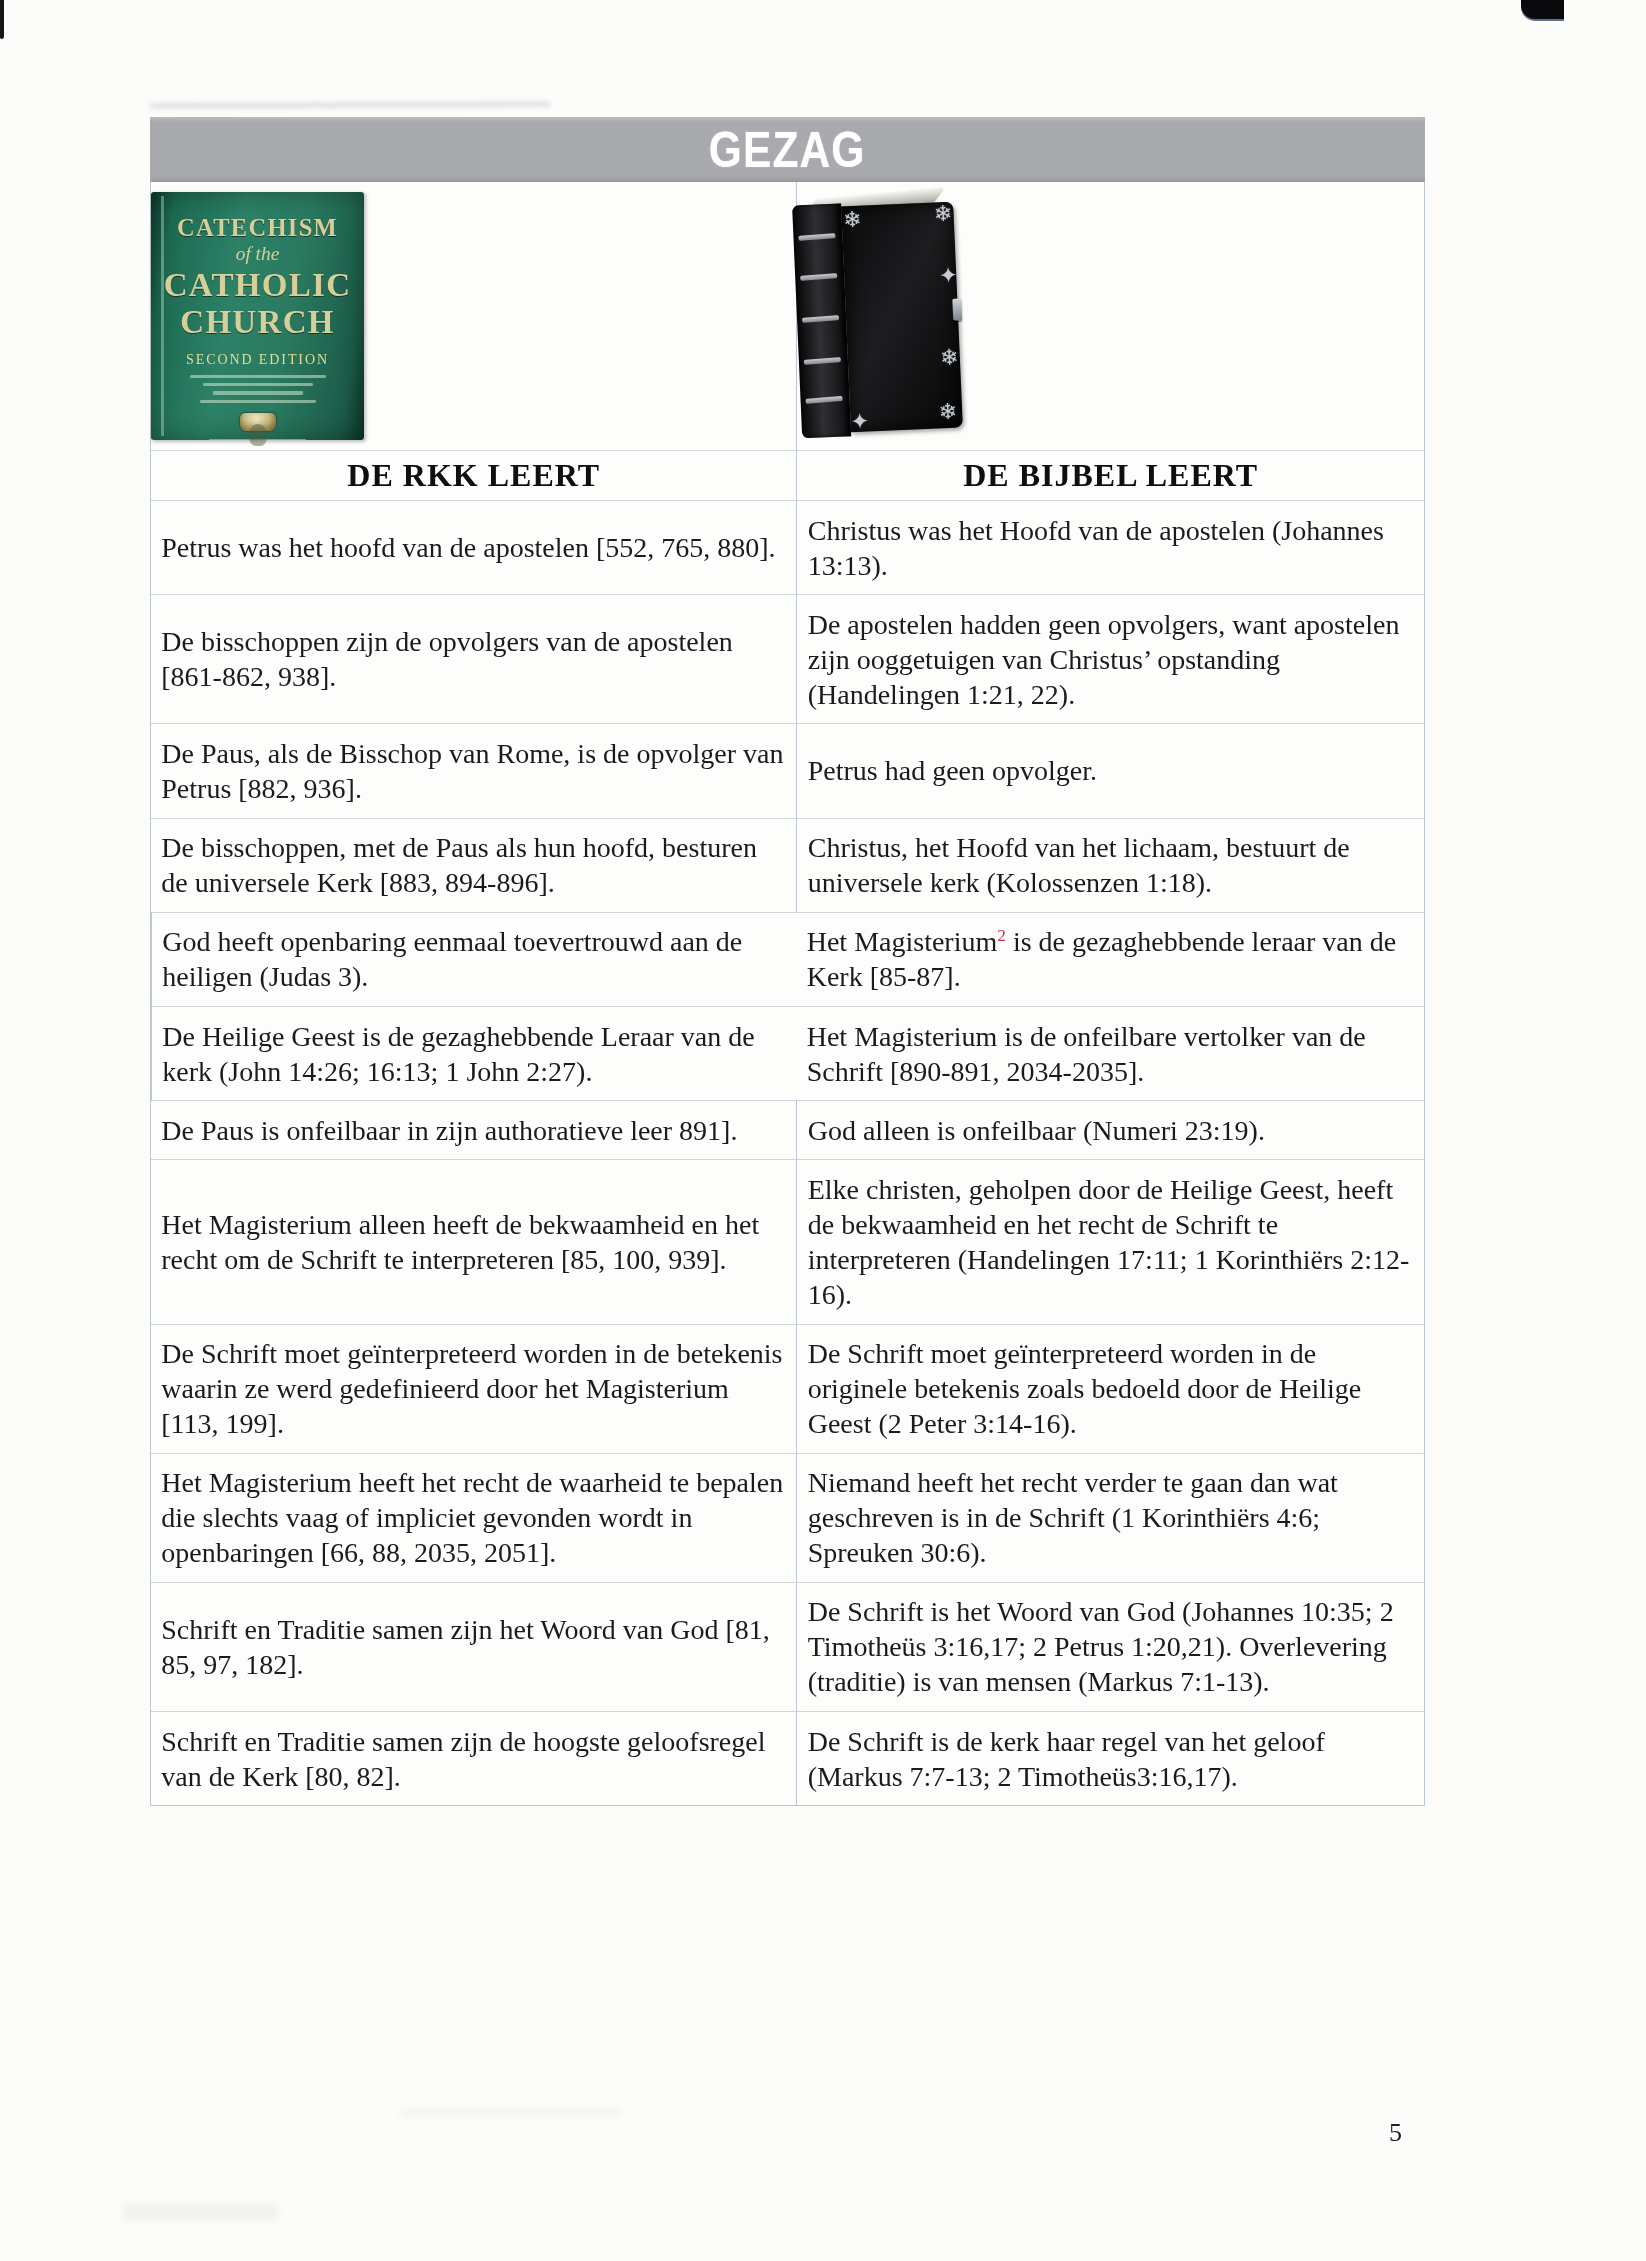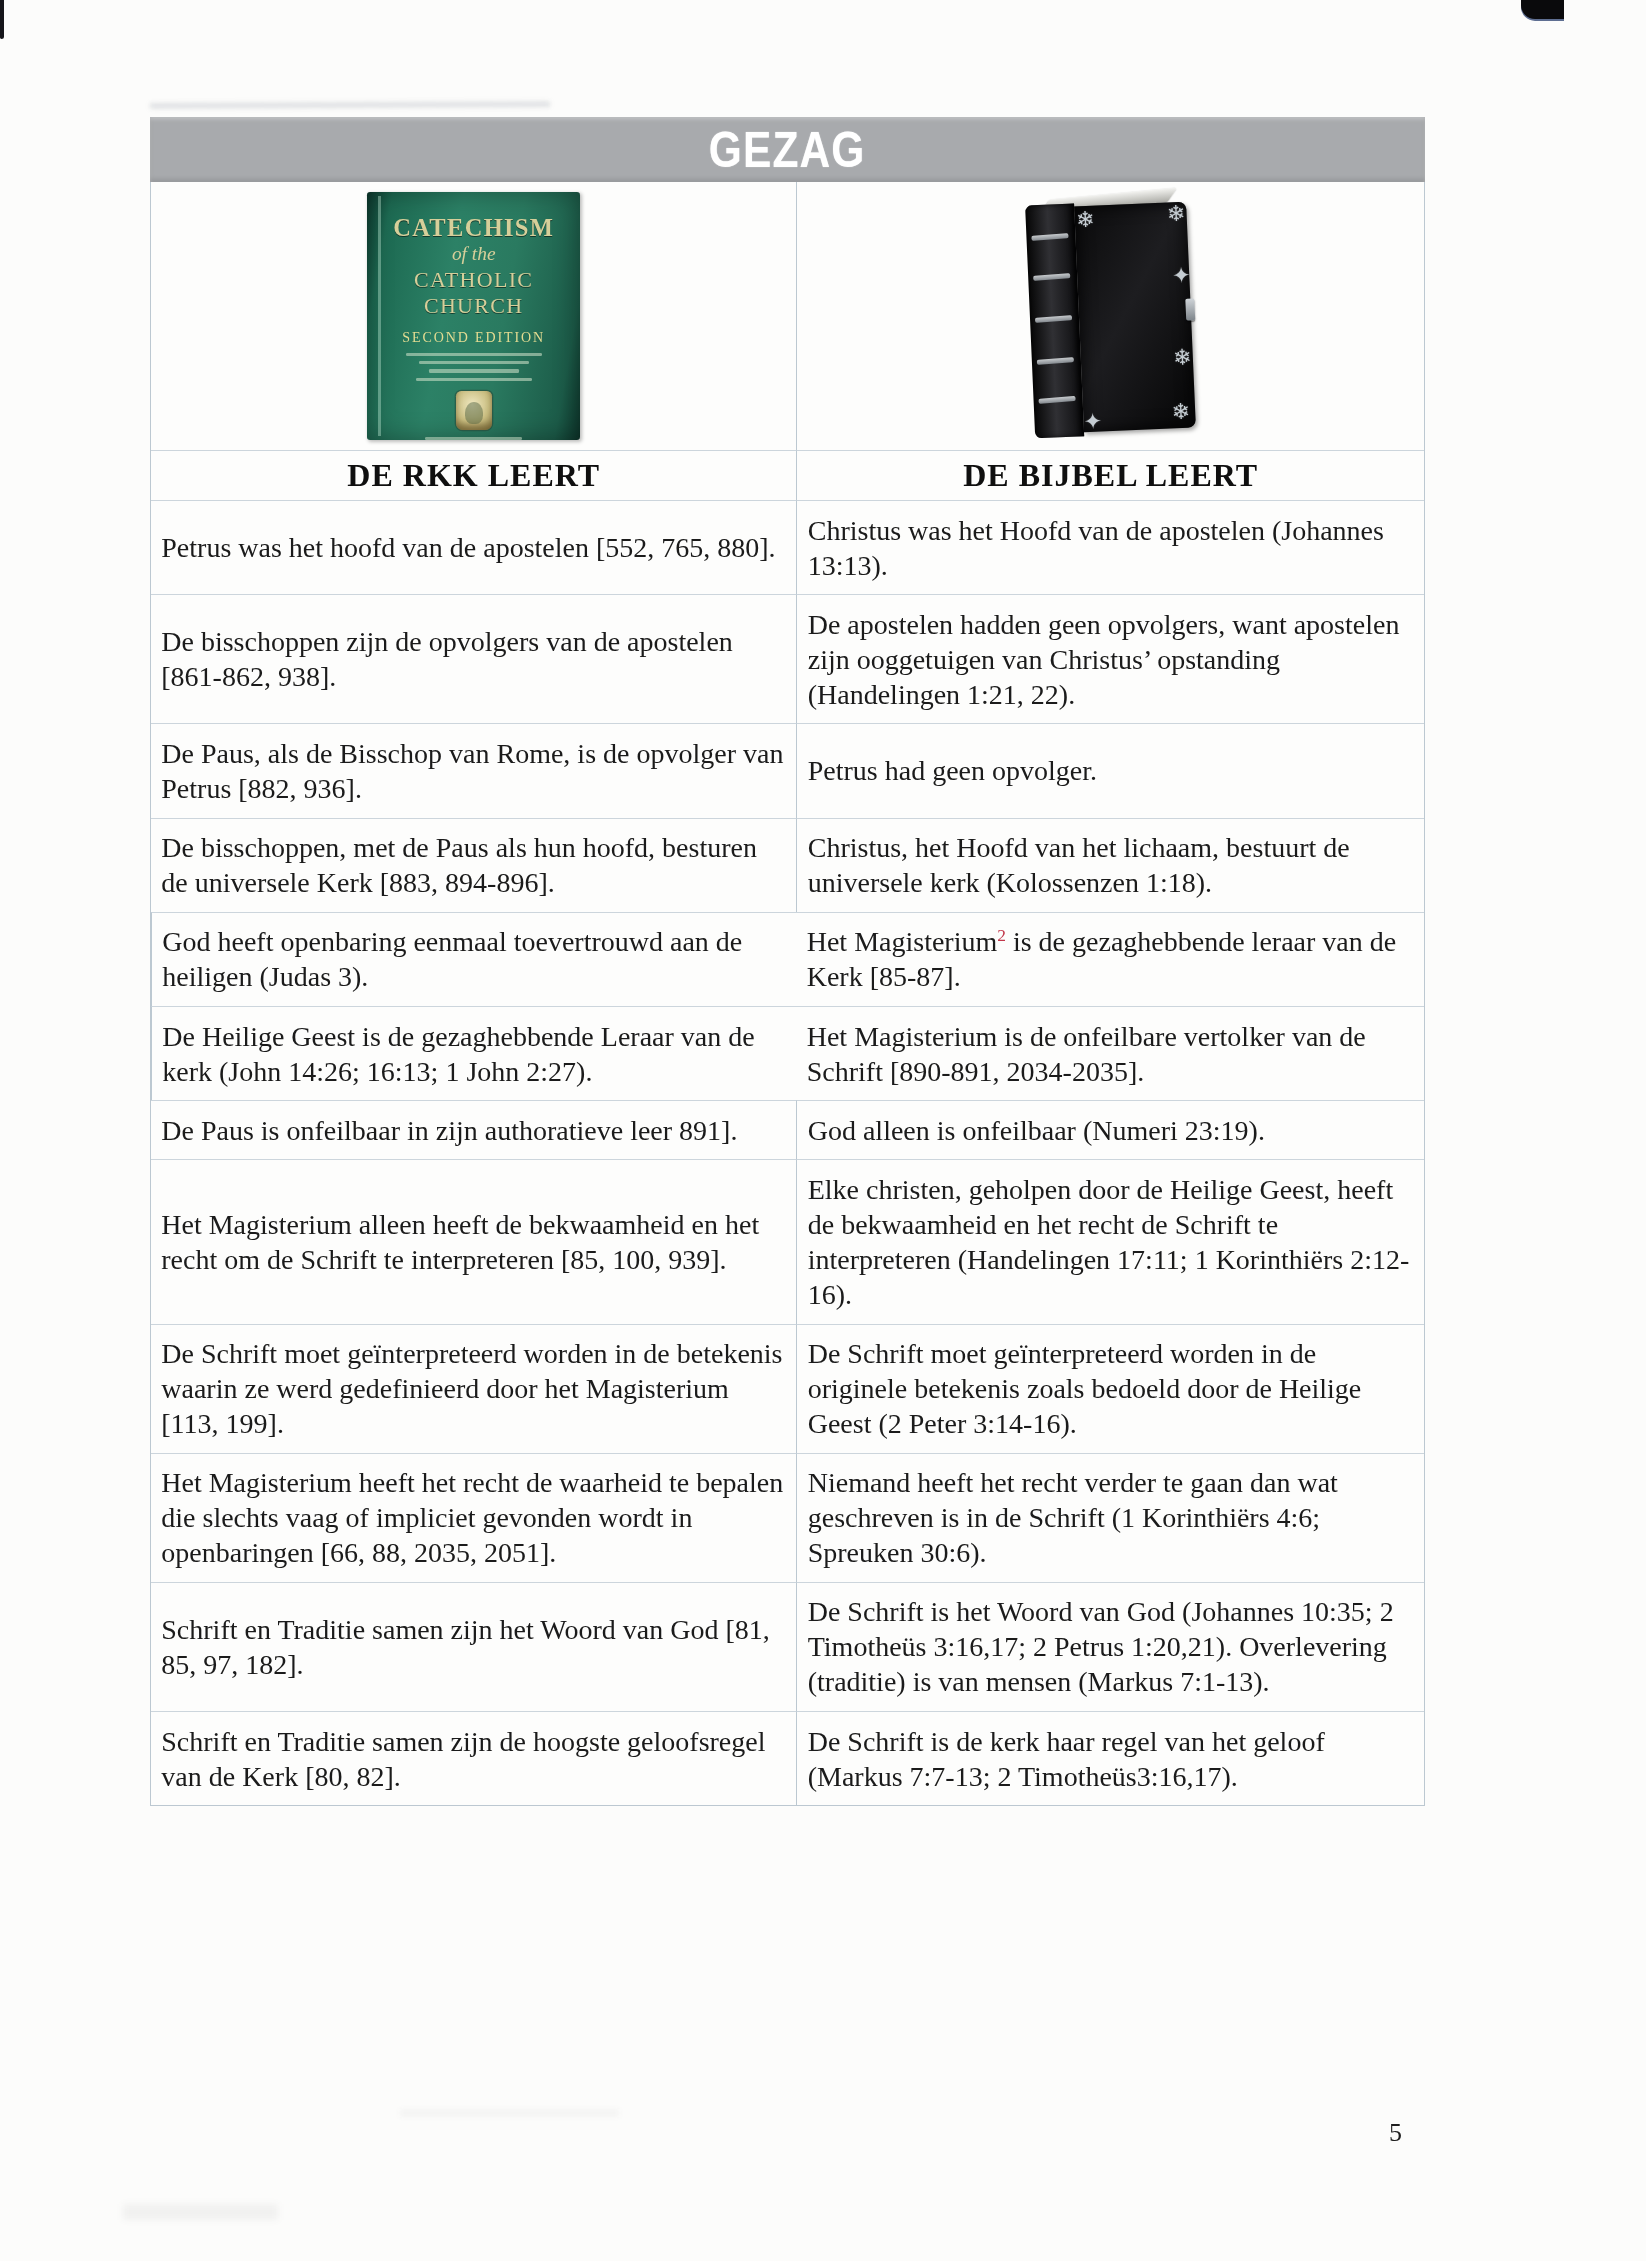--- a/index.html
+++ b/index.html
@@ -46,39 +46,39 @@
   .gezag-bar .gezag{
     font-family:"Liberation Sans", sans-serif;font-weight:bold;font-size:50px;
     color:#ffffff;letter-spacing:1.3px;transform:scaleX(.85);
     text-shadow:0 0 1.3px rgba(255,255,255,.6);}
 
   .tbl{display:grid;grid-template-columns:50.7% 49.3%;
     border:1.3px solid var(--table_border);border-top:none;background:#fdfdfc;}
   .cell{display:flex;align-items:center;}
   .cell.rcol{border-left:1.3px solid var(--table_border);}
   .cell.rule{border-top:1.3px solid var(--row_divider);}
-  .img-cell{height:268px;justify-content:center;}
+  .img-cell{height:268px;justify-content:flex-start;}
   .colhead{height:50px;justify-content:center;
     font-size:32px;font-weight:600;letter-spacing:1px;color:#0f0f0f;}
   .body-cell{padding:11.6px 10.3px;}
   .body-cell p{font-size:28px;line-height:35px;color:var(--text);}
   sup.fn{color:var(--footnote_red);font-size:17.4px;vertical-align:super;line-height:0;}
 
   
   .catechism{width:213px;height:248px;position:relative;border-radius:3.2px;
     background:linear-gradient(100deg,#0e3d31 0%,#1d6a52 10%,#2c8166 38%,#2a7a60 62%,#1c5c49 90%,#0e382d 100%);
     box-shadow:inset 0 0 26px rgba(0,0,0,.35), 1.3px 1.9px 3.9px rgba(0,0,0,.25);
     display:flex;flex-direction:column;align-items:center;text-align:center;}
   .catechism .spine-hl{position:absolute;left:10.3px;top:3.9px;bottom:3.9px;width:3.2px;
     background:rgba(220,255,235,.35);filter:blur(0.6px);}
   .cat-title{margin-top:22px;font-size:24.5px;letter-spacing:1.3px;color:var(--catechism_gold);
     text-shadow:0 0.6px 0.6px rgba(0,0,0,.5);font-weight:600;}
   .cat-ofthe{font-size:19.4px;font-style:italic;color:var(--catechism_gold);margin:1.3px 0;}
-  .cat-l3,.cat-l4{font-size:22px;letter-spacing:1.3px;color:var(--catechism_gold);
-    text-shadow:0 0.6px 0.6px rgba(0,0,0,.5);font-weight:400;}
+  .cat-l3,.cat-l4{font-size:33px;letter-spacing:1.3px;color:var(--catechism_gold);
+    text-shadow:0 0.6px 0.6px rgba(0,0,0,.5);font-weight:700;}
   .cat-edition{margin-top:11.6px;font-size:14px;letter-spacing:1.9px;color:#e4dc92;font-family:Liberation Serif, serif;}
   .cat-lines{margin-top:6.5px;width:100%;display:flex;flex-direction:column;align-items:center;gap:5.2px;}
   .cat-lines i{display:block;height:3.2px;background:rgba(214,230,205,.55);border-radius:1.3px;}
   .cat-lines i:nth-child(1){width:136px;}
   .cat-lines i:nth-child(2){width:110px;}
   .cat-lines i:nth-child(3){width:90px;}
   .cat-lines i:nth-child(4){width:116px;}
   .cat-emblem{margin-top:10.3px;width:36px;height:48px;border-radius:5.2px 5.2px 6.5px 6.5px;
     background:radial-gradient(circle at 45% 35%,#efe8c0,#c9bd80 55%,#8f824d 95%);
     box-shadow:0 0 0 1.3px rgba(40,70,55,.55), inset 0 -5.2px 6.5px rgba(80,60,20,.45);position:relative;}

